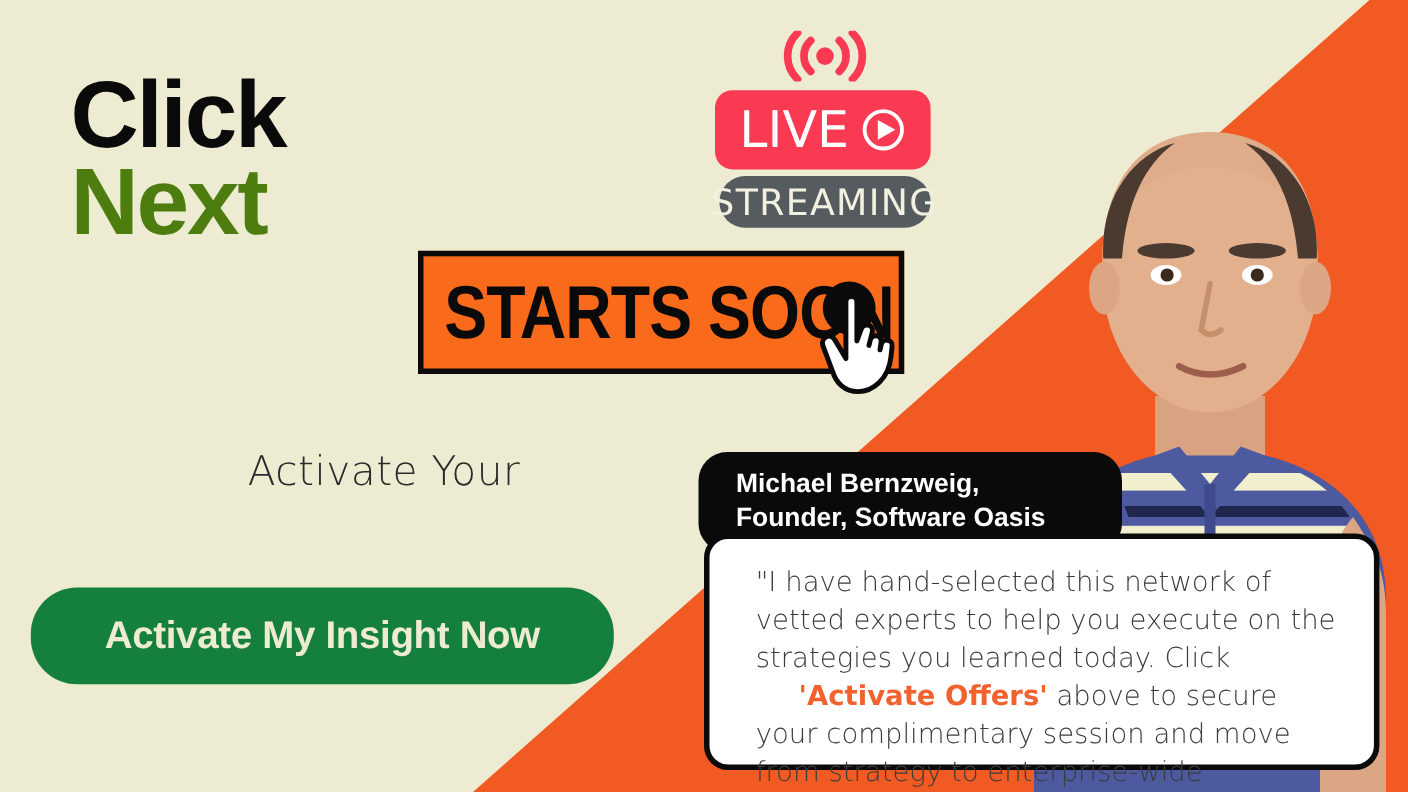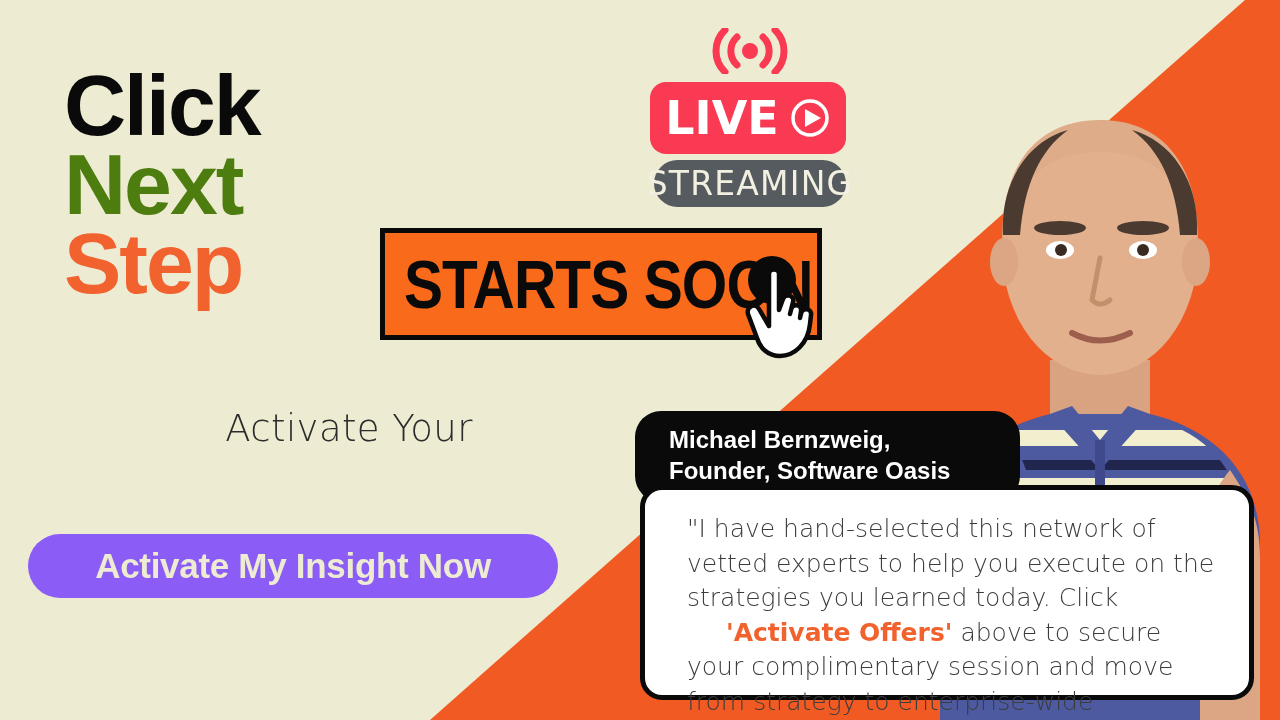--- a/index.html
+++ b/index.html
@@ -58,22 +58,22 @@
     margin-left: 29px;
   }
   .subtitle span { display: block; }
 
   
   .cta-pill {
     position: absolute;
     left: 28px;
     top: 534px;
     width: 530px;
-    height: 64px;
-    background: #8b5cf6;
+    height: 88px;
+    background: #15803d;
     border-radius: 42px;
     display: flex;
     align-items: center;
     justify-content: center;
     color: #EDEBD2;
     font-family: "Liberation Sans", sans-serif;
     font-weight: bold;
     font-size: 35px;
     letter-spacing: -0.3px;
     cursor: pointer;
@@ -97,21 +97,21 @@
     border-radius: 16px;
     display: flex;
     align-items: center;
     justify-content: center;
     gap: 10px;
     cursor: pointer;
   }
   .live-pill .live-text {
     color: #FFFFFF;
     font-family: "DejaVu Sans", sans-serif;
-    font-weight: bold;
+    font-weight: normal;
     font-size: 46px;
     letter-spacing: 0px;
     line-height: 1;
   }
   .stream-pill {
     margin: 6px auto 0 auto;
     width: 192px;
     height: 47px;
     background: #555B5E;
     border-radius: 24px;
@@ -213,21 +213,20 @@
 
 <div id="stage">
 
   <svg class="wedge" viewBox="0 0 1280 720" preserveAspectRatio="none">
     <polygon points="1245,0 1280,0 1280,720 430,720" fill="#F15A22"></polygon>
   </svg>
 
   <div class="headline">
     <span class="l l1">Click</span>
     <span class="l l2">Next</span>
-    <span class="l l3">Step</span>
   </div>
 
   <div class="subtitle">
     <span>Activate Your</span>
   </div>
 
   <div class="cta-pill">Activate My Insight Now</div>
 
   <div class="live-group">
     <svg class="bcast" width="80" height="46" viewBox="0 0 80 46">

